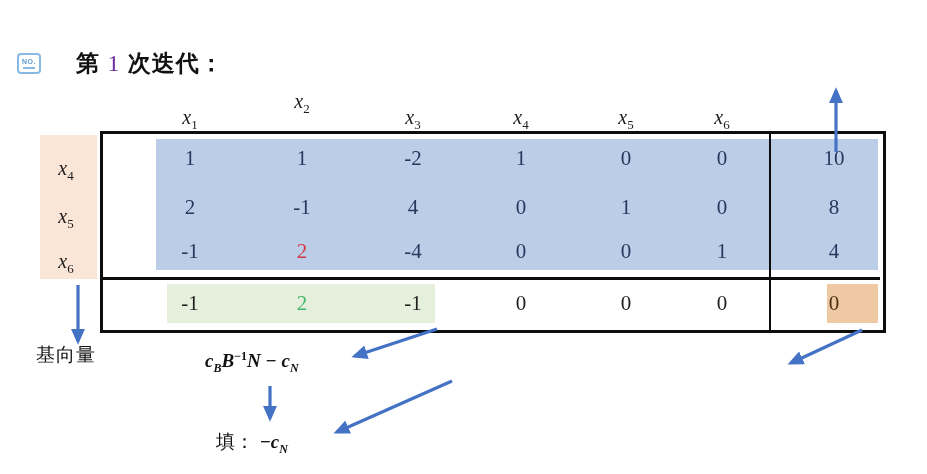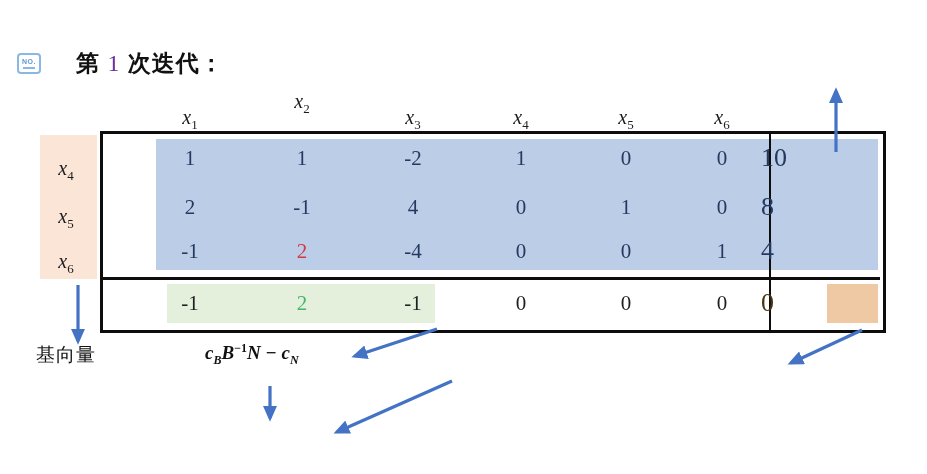--- a/index.html
+++ b/index.html
@@ -32,38 +32,38 @@
   .hdr,.rowlab{
     position:absolute;z-index:3;transform:translate(-50%,-50%);
     font-family:"Liberation Serif",serif;font-style:italic;font-size:20px;color:#1c1c1c;white-space:nowrap;margin-top:11px;
   }
   .hdr sub,.rowlab sub{font-size:13px;font-style:normal;}
   .num{
     position:absolute;z-index:3;transform:translate(-50%,-50%);
     font-family:"Liberation Serif",serif;font-size:21px;color:#23395e;white-space:nowrap;
   }
   .rhs{
-    position:absolute;z-index:3;left:761px;width:82px;text-align:left;transform:translateY(-50%);
-    font-family:"Liberation Serif",serif;font-size:26px;color:#23395e;
+    position:absolute;z-index:3;left:793px;width:82px;text-align:center;transform:translateY(-50%);
+    font-family:"Liberation Serif",serif;font-size:21px;color:#23395e;
   }
   .obj{color:#1f1f1f;}
   .c-red{color:#d13a49;}
   .c-green{color:#46b56d;}
   .c-brown{color:#4a3214;}
   
   .cjk{font-size:19px;color:#111;}
   .lab-aug{left:789px;top:60px;letter-spacing:2px;}
   .lab-basis{left:36px;top:342px;letter-spacing:1px;}
   .lab-note{left:455px;top:354px;white-space:nowrap;}
   .lab-fill{left:216px;top:429px;white-space:nowrap;}
   .math{font-family:"Liberation Serif",serif;font-weight:bold;font-style:italic;font-size:19px;color:#111;}
   .math sub{font-size:12px;}
   .math sup{font-size:12px;}
   .math .up{font-style:normal;}
-  .lab-formula{left:205px;top:341px;white-space:nowrap;}
+  .lab-formula{left:205px;top:349px;white-space:nowrap;}
   .arrows{left:0;top:0;z-index:4;pointer-events:none;}
 </style>
 </head>
 <body>
 
 <div id="canvas">
 
   <div class="abs badge">
     <span class="no">NO.</span>
     <span class="bar"></span>
@@ -121,20 +121,21 @@
   <span class="num obj" style="left:521px;top:303px">0</span>
   <span class="num obj" style="left:626px;top:303px">0</span>
   <span class="num obj" style="left:722px;top:303px">0</span>
   <span class="rhs c-brown" style="top:303px">0</span>
 
   <div class="abs cjk lab-basis">基向量</div>
 
   <div class="abs math lab-formula"><i>c</i><sub>B</sub><i>B</i><sup class="up">−1</sup><i>N</i><span class="up" style="padding:0 5px">−</span><i>c</i><sub>N</sub></div>
 
 
+  <div class="abs cjk lab-fill"><span>填：</span><span class="math" style="padding-left:6px"><span class="up">−</span><i>c</i><sub>N</sub></span></div>
 
   <svg class="abs arrows" width="927" height="474" viewBox="0 0 927 474">
     <defs>
       <marker id="ah" markerWidth="5" markerHeight="4.4" refX="3.8" refY="2.2" orient="auto" markerUnits="strokeWidth">
         <path d="M0,0 L5,2.2 L0,4.4 Z" fill="#4472c4"></path>
       </marker>
     </defs>
     <line x1="836" y1="152" x2="836" y2="91" stroke="#4472c4" stroke-width="3.2" marker-end="url(#ah)"></line>
     <line x1="78" y1="285" x2="78" y2="341" stroke="#4472c4" stroke-width="3.2" marker-end="url(#ah)"></line>
     <line x1="437" y1="329" x2="355" y2="356" stroke="#4472c4" stroke-width="3.2" marker-end="url(#ah)"></line>

